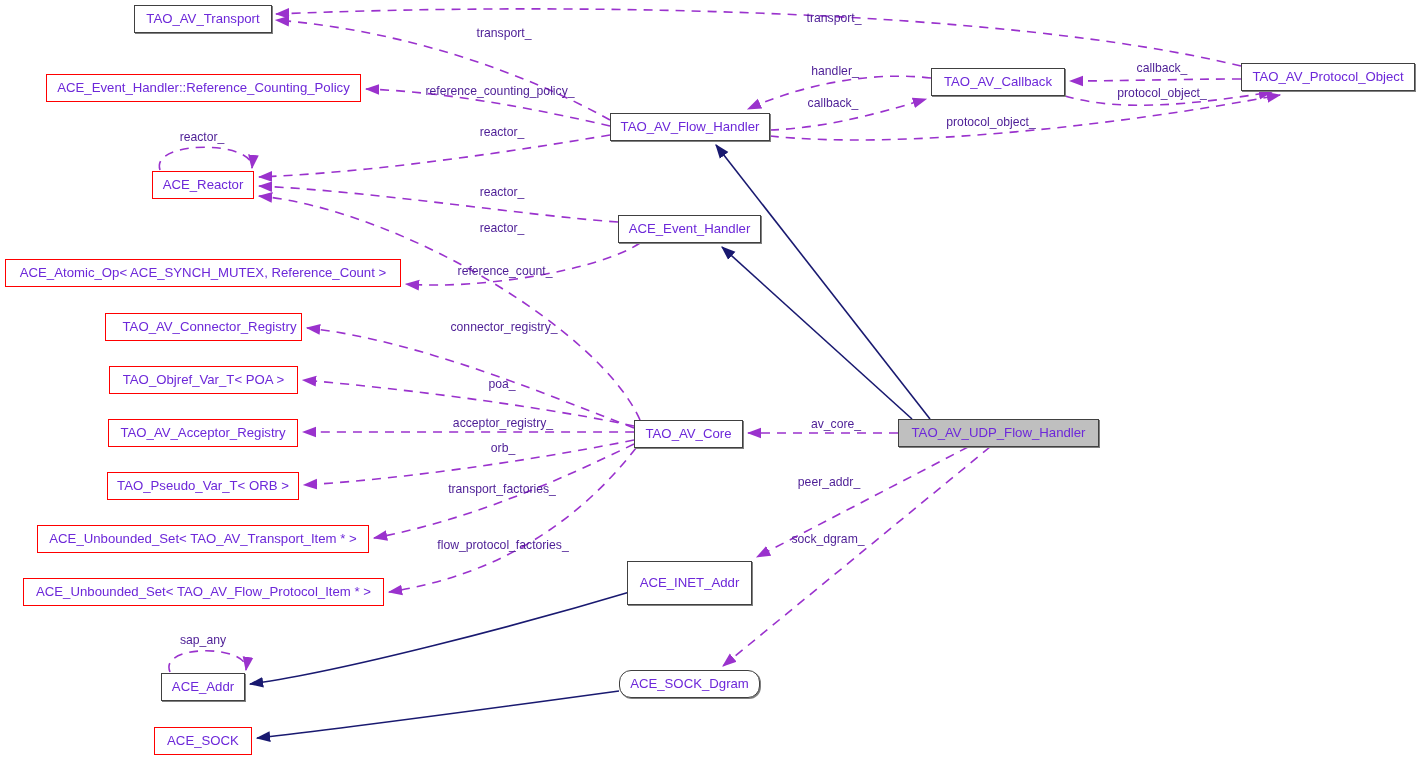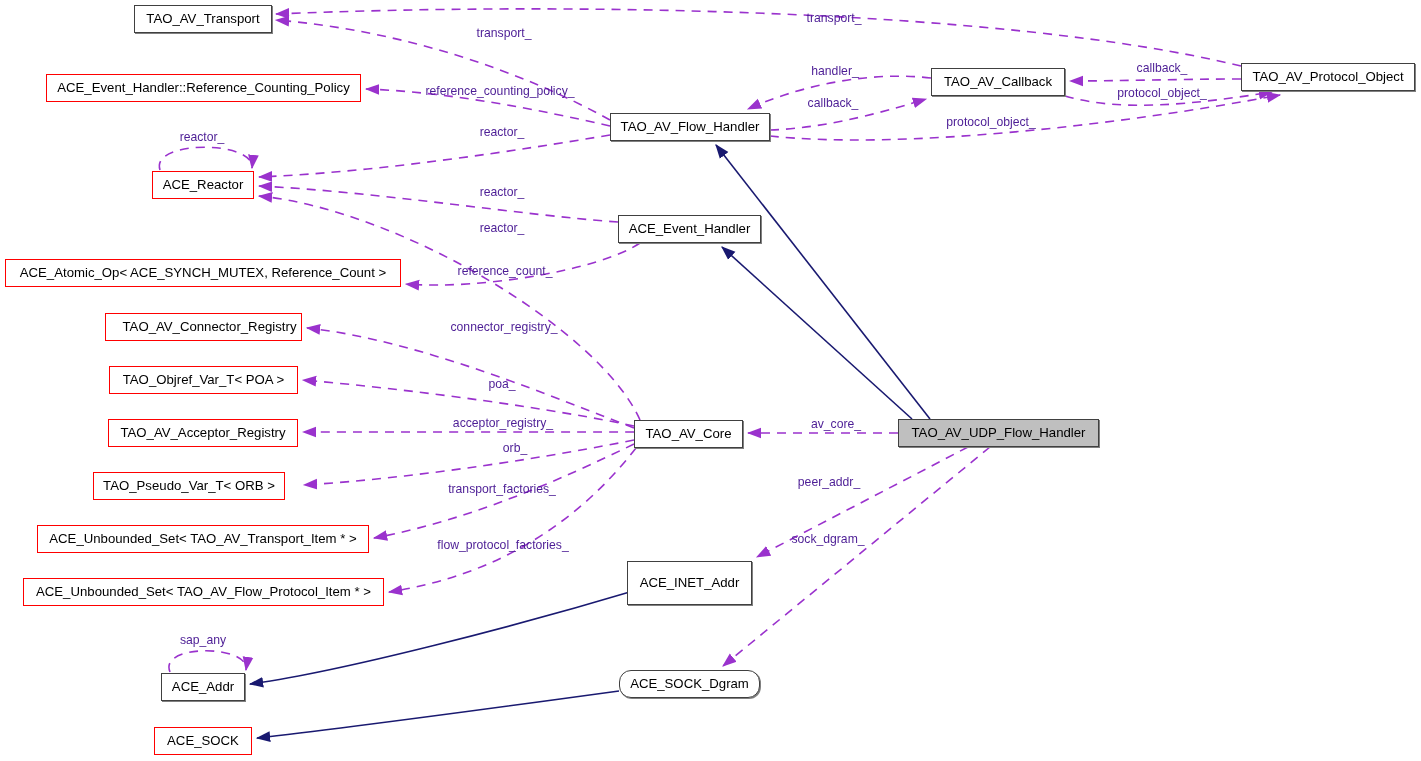--- a/index.html
+++ b/index.html
@@ -24,21 +24,21 @@
     display: block;
   }
   .node-box {
     position: absolute;
     box-sizing: border-box;
     display: flex;
     align-items: center;
     justify-content: center;
     background: #ffffff;
     font-size: 13.2px;
-    color: #000000;
+    color: #6d28d9;
     white-space: nowrap;
     line-height: 1;
   }
   .node-box.border-dark {
     border: 1px solid #404040;
     box-shadow: 1px 1px 0 0 #808080;
   }
   .node-box.border-red {
     border: 1px solid #ff0000;
   }
@@ -149,21 +149,21 @@
       </div>
       <div class="node-box border-red" style="left: 105px; top: 313px; width: 197px; height: 28px; padding-left: 12px;">
         <span class="node-label">TAO_AV_Connector_Registry</span>
       </div>
       <div class="node-box border-red" style="left: 109px; top: 366px; width: 189px; height: 28px;">
         <span class="node-label">TAO_Objref_Var_T&lt; POA &gt;</span>
       </div>
       <div class="node-box border-red" style="left: 108px; top: 419px; width: 190px; height: 28px;">
         <span class="node-label">TAO_AV_Acceptor_Registry</span>
       </div>
-      <div class="node-box border-red" style="left: 93px; top: 472px; width: 192px; height: 28px; text-align: right;">
+      <div class="node-box border-red" style="left: 107px; top: 472px; width: 192px; height: 28px; text-align: right;">
         <span class="node-label">TAO_Pseudo_Var_T&lt; ORB &gt;</span>
       </div>
       <div class="node-box border-red" style="left: 37px; top: 525px; width: 332px; height: 28px;">
         <span class="node-label">ACE_Unbounded_Set&lt; TAO_AV_Transport_Item * &gt;</span>
       </div>
       <div class="node-box border-red" style="left: 23px; top: 578px; width: 361px; height: 28px;">
         <span class="node-label">ACE_Unbounded_Set&lt; TAO_AV_Flow_Protocol_Item * &gt;</span>
       </div>
       <div class="node-box border-dark" style="left: 161px; top: 673px; width: 84px; height: 28px;">
         <span class="node-label">ACE_Addr</span>
@@ -207,21 +207,21 @@
       <div class="edge-label" style="left: 1162px; top: 93px;">protocol_object_</div>
       <div class="edge-label" style="left: 991px; top: 122px;">protocol_object_</div>
       <div class="edge-label" style="left: 202px; top: 137px;">reactor_</div>
       <div class="edge-label" style="left: 502px; top: 132px;">reactor_</div>
       <div class="edge-label" style="left: 502px; top: 192px;">reactor_</div>
       <div class="edge-label" style="left: 502px; top: 228px;">reactor_</div>
       <div class="edge-label" style="left: 505px; top: 271px;">reference_count_</div>
       <div class="edge-label" style="left: 504px; top: 327px;">connector_registry_</div>
       <div class="edge-label" style="left: 502px; top: 384px;">poa_</div>
       <div class="edge-label" style="left: 503px; top: 423px;">acceptor_registry_</div>
-      <div class="edge-label" style="left: 503px; top: 448px; margin-left: 12px;">orb_</div>
+      <div class="edge-label" style="left: 503px; top: 448px;">orb_</div>
       <div class="edge-label" style="left: 502px; top: 489px;">transport_factories_</div>
       <div class="edge-label" style="left: 503px; top: 545px;">flow_protocol_factories_</div>
       <div class="edge-label" style="left: 836px; top: 424px;">av_core_</div>
       <div class="edge-label" style="left: 829px; top: 482px;">peer_addr_</div>
       <div class="edge-label" style="left: 828px; top: 539px;">sock_dgram_</div>
       <div class="edge-label" style="left: 203px; top: 640px;">sap_any</div>
     </div>
 
 </div>
 

